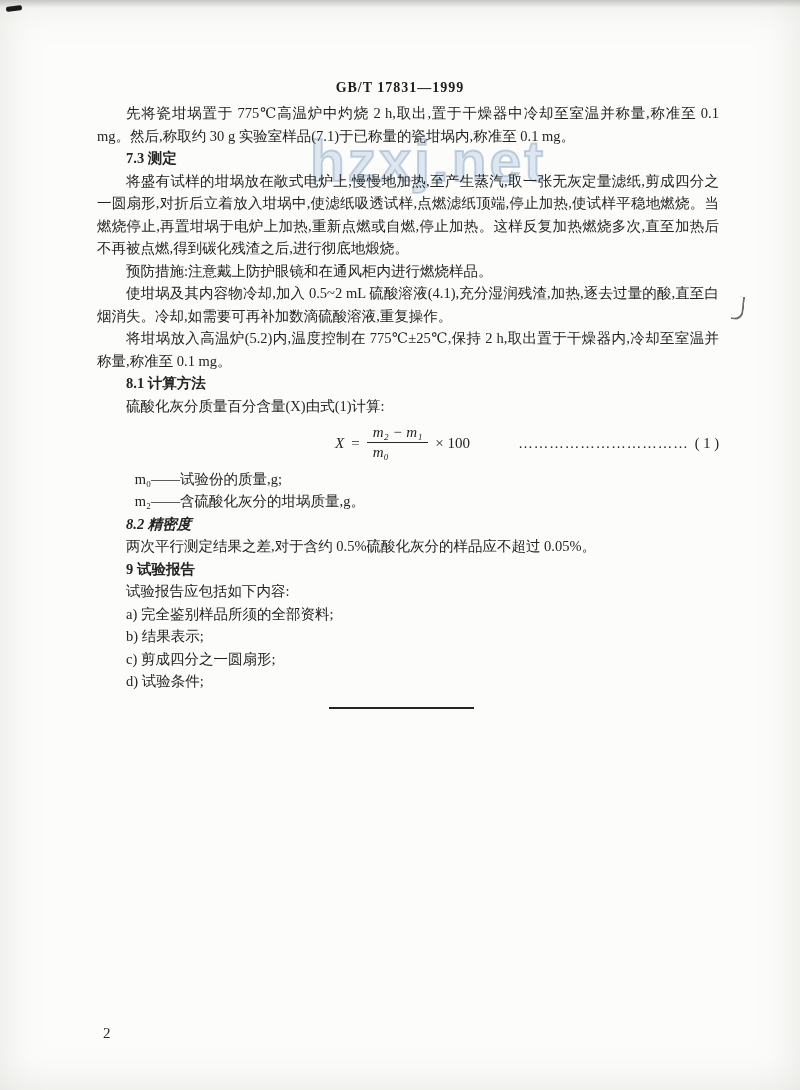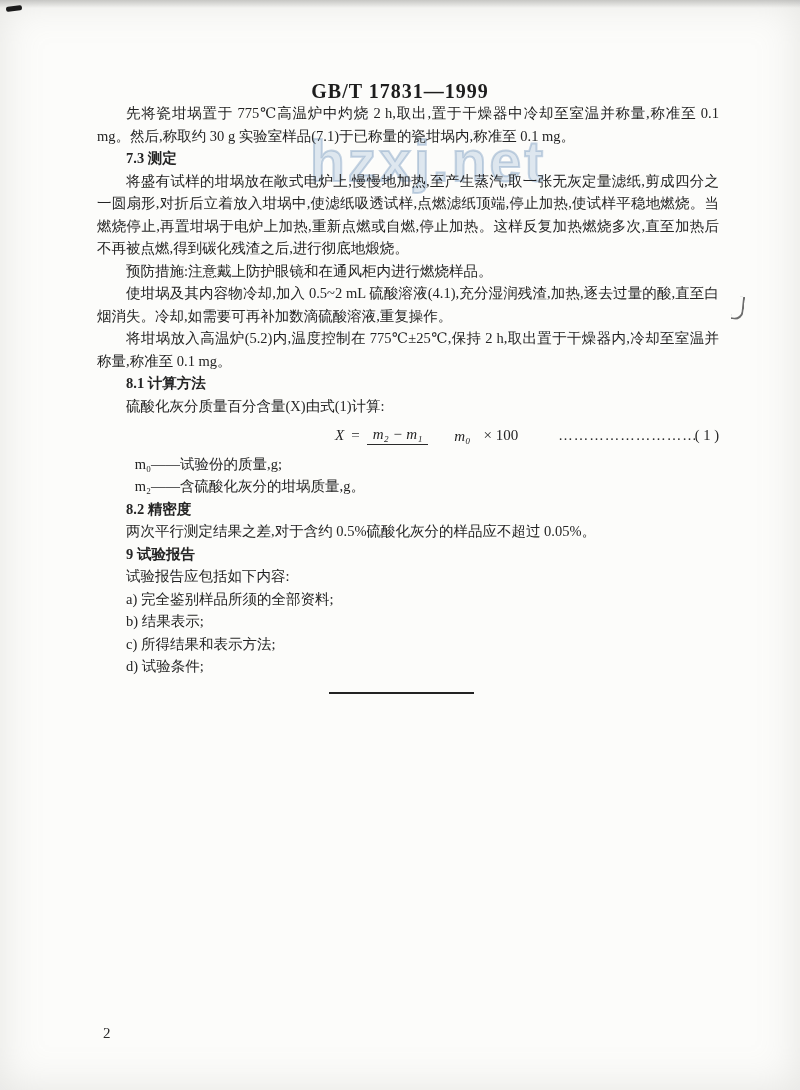--- a/index.html
+++ b/index.html
@@ -31,44 +31,44 @@
     position:absolute; top:128px; left:310px;
     font-family: "Liberation Sans", "DejaVu Sans", sans-serif;
     font-size: 57px; font-weight: bold; letter-spacing: 3px;
     color: rgba(150,178,208,0.30);
     -webkit-text-stroke: 2px rgba(130,162,196,0.45);
     text-shadow: 2px 2px 0 rgba(255,255,255,0.5);
     user-select: none; pointer-events: none; white-space: nowrap;
   }
   .doc-header {
     position:absolute; top:80px; left:0; width:100%;
-    text-align:center; font-size:20px; font-weight:bold; letter-spacing:1px;
+    text-align:center; font-size:14px; font-weight:bold; letter-spacing:1px;
     color:#1d1d1d;
   }
   .content {
     position:absolute; top:102px; left:97px; width:622px;
     font-size:14.5px; line-height:22.5px; text-align: justify;
   }
   .content p { margin:0; text-indent:2em; }
   .heading { font-weight:bold; margin:0; }
   .h-73 { margin-top:1px; }
   .h-8  { margin-top:26px; }
   .h-81 { margin-top:9px; }
-  .h-82 { margin-top:6px; }
+  .h-82 { margin-top:6px;font-style:italic; }
   .h-9  { margin-top:26px; }
   .p-after-h { margin-top:8px; }
   .formula-row {
     display:flex; align-items:center; margin:7px 0 6px 0;
   }
   .formula-indent { width:238px; flex:none; }
   .formula { display:inline-flex; align-items:center; gap:7px; font-size:15px; white-space:nowrap; }
   .formula i { font-style: italic; }
-  .frac { display:inline-flex; flex-direction:row; align-items:flex-end; line-height:1.15; vertical-align:middle; }
+  .frac { display:inline-flex; flex-direction:column; align-items:flex-start; line-height:1.15; vertical-align:middle; }
   .frac .num { padding:0 6px 1px 6px; border-bottom:1.5px solid #2a2a2a; }
-  .frac .den { padding:1px 6px 0 6px;margin-left:20px; }
+  .frac .den { padding:1px 6px 0 6px; }
   .leader { flex:1; overflow:hidden; white-space:nowrap; text-align:right; letter-spacing:1px; padding:0 6px 0 40px; color:#2a2a2a; }
   .eq-no { flex:none; }
   .defs div { margin:0; }
   .def-sub { padding-left:2.6em; }
   .report-item { text-indent:2em; }
   .end-rule {
     width:145px; border-top:2px solid #222;
     margin: 14px 0 0 232px;
   }
   .page-number {
@@ -131,21 +131,21 @@
 
     <p>两次平行测定结果之差,对于含约 0.5%硫酸化灰分的样品应不超过 0.05%。</p>
 
     <p class="heading h-9">9  试验报告</p>
 
     <p class="p-after-h">试验报告应包括如下内容:</p>
 
     <div>
       <div class="report-item">a) 完全鉴别样品所须的全部资料;</div>
       <div class="report-item">b) 结果表示;</div>
-      <div class="report-item">c) 所得结果和表示方法;</div>
+      <div class="report-item">c) 剪成四分之一圆扇形;</div>
       <div class="report-item">d) 试验条件;</div>
     </div>
 
     <div class="end-rule"></div>
 
   </div>
 
   <div class="page-number">2</div>
 
 </div>

